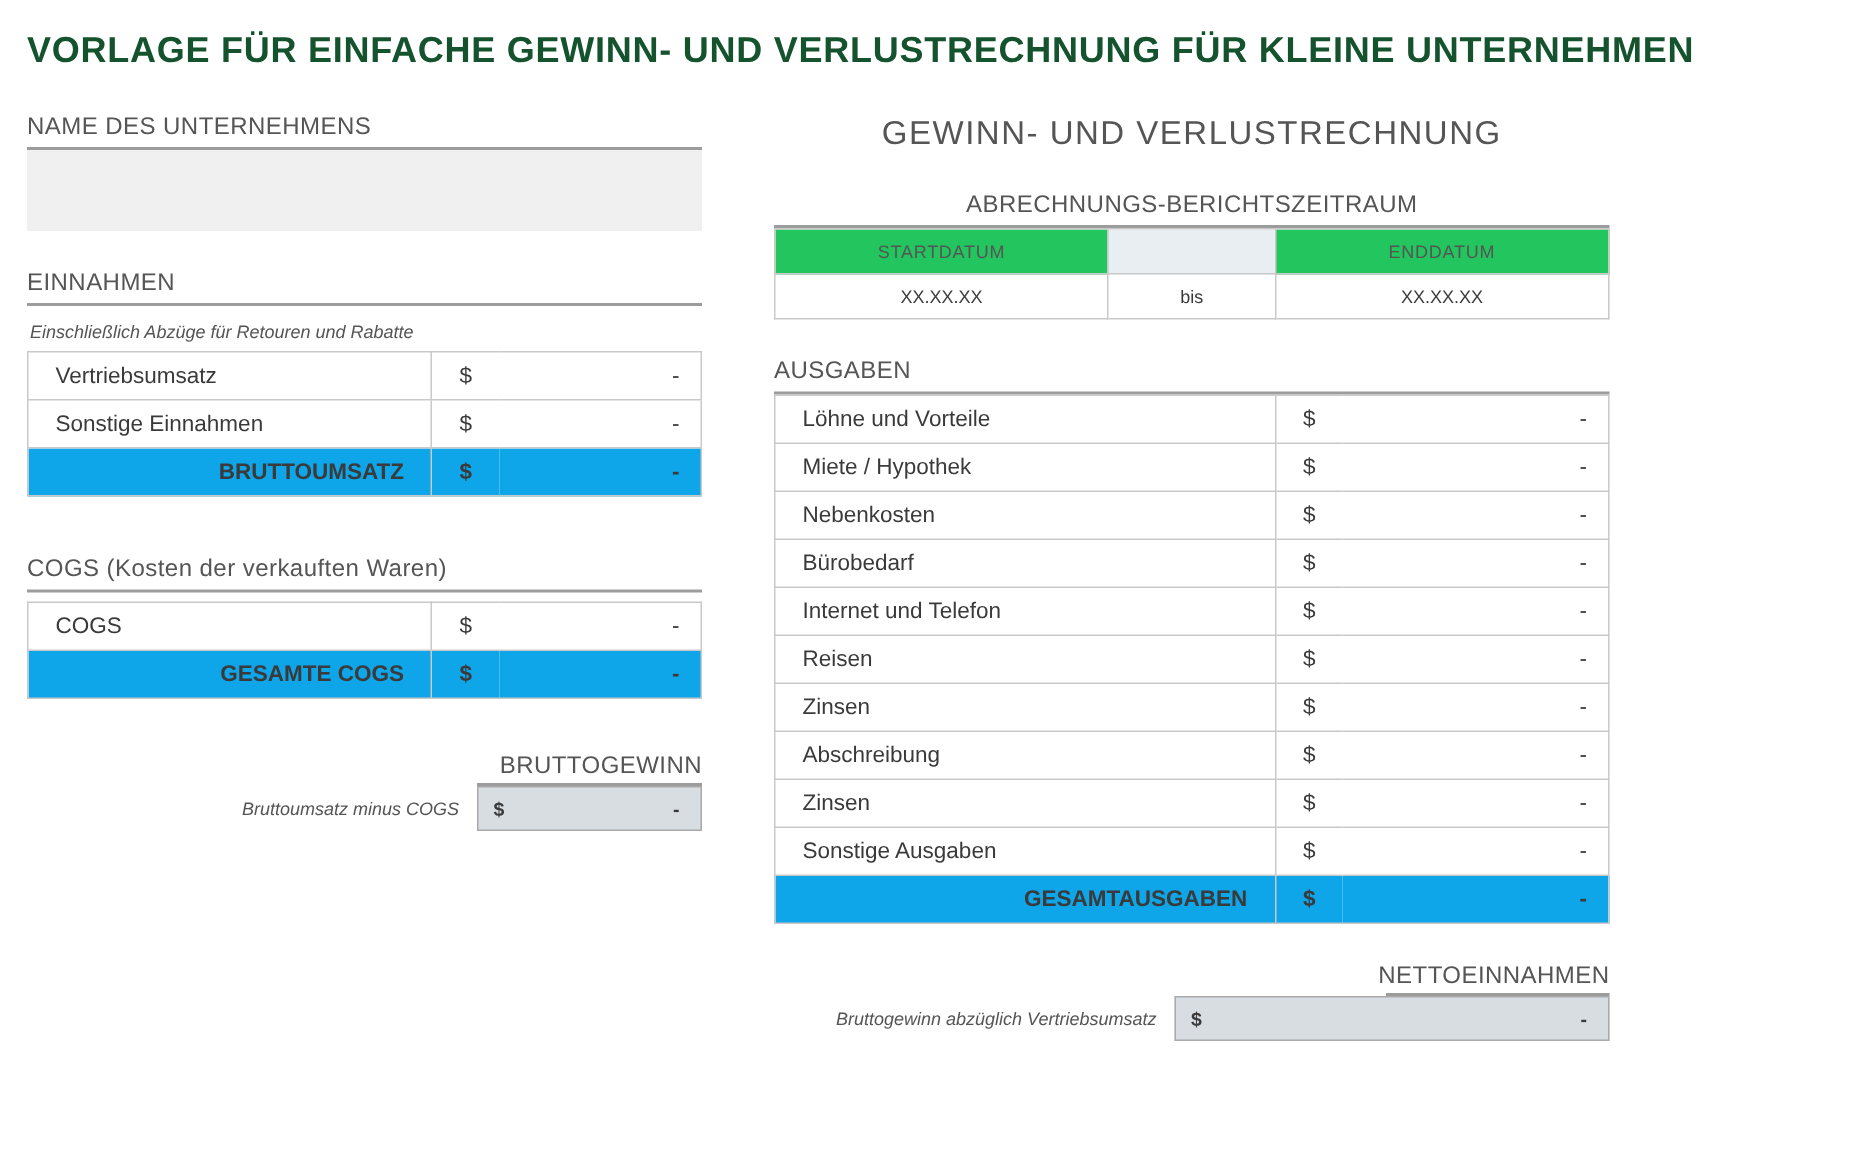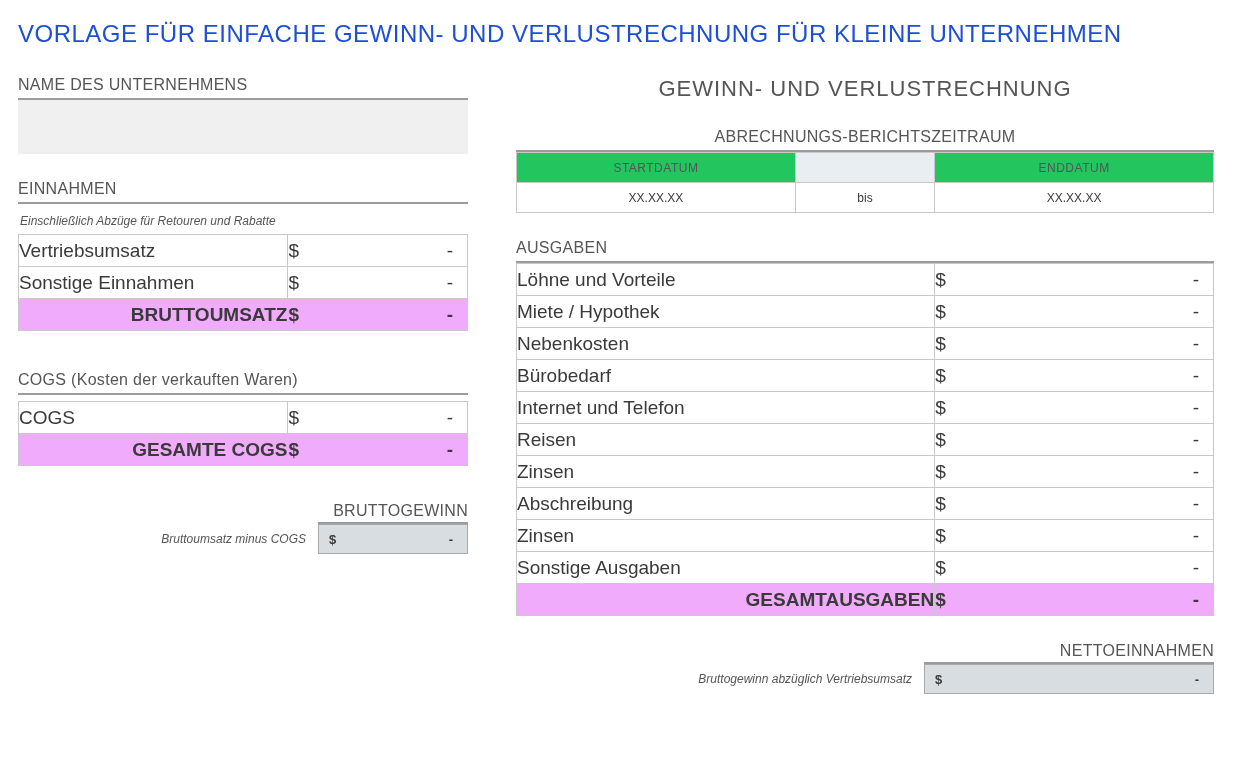--- a/index.html
+++ b/index.html
@@ -6,29 +6,29 @@
   body {
     font-family: "Century Gothic", "Avant Garde", sans-serif;
     background: #fff;
     width: 1236px;
     height: 784px;
     padding: 20px 18px;
     color: #3a3a3a;
     font-size: 13px;
   }
   .page-title {
-    color: #1d4ed8;
-    font-weight: normal;
+    color: #14532d;
+    font-weight: bold;
     letter-spacing: 0.5px;
     font-size: 24px;
     margin-bottom: 28px;
   }
   .cols { display: flex; gap: 48px; }
   .left { width: 450px; }
-  .right { width: 698px; }
+  .right { width: 557px; }
   .section-heading {
     font-size: 16px;
     letter-spacing: 0.3px;
     color: #555;
     margin-bottom: 4px;
   }
   .section-heading.center { text-align: center; }
   .thickline {
     border: none;
     border-top: 2px solid #9c9c9c;
@@ -65,28 +65,28 @@
     margin: 10px 0 6px 2px;
     color: #555;
   }
   table.grid {
     width: 100%;
     border-collapse: collapse;
   }
   table.grid td {
     border: 1px solid #c9c9c9;
     height: 32px;
-    padding: 0 0;
-    font-size: 19px;
+    padding: 0 18px;
+    font-size: 15px;
     vertical-align: middle;
   }
   table.grid td.label-cell { width: 60%; }
   table.grid td.cur { width: 22px; text-align: left; border-right: none; }
   table.grid td.val { text-align: right; border-left: none; padding-right: 14px; }
-  table.grid tr.total td { background: #f0abfc; font-weight: bold; }
+  table.grid tr.total td { background: #0ea5e9; font-weight: bold; }
   table.grid tr.total td.label-cell { text-align: right; }
   .summary-head {
     font-size: 16px;
     letter-spacing: 0.3px;
     color: #555;
     text-align: right;
     margin-bottom: 2px;
   }
   .summary-row { display: flex; align-items: stretch; width: 100%; }
   .summary-row .caption {

